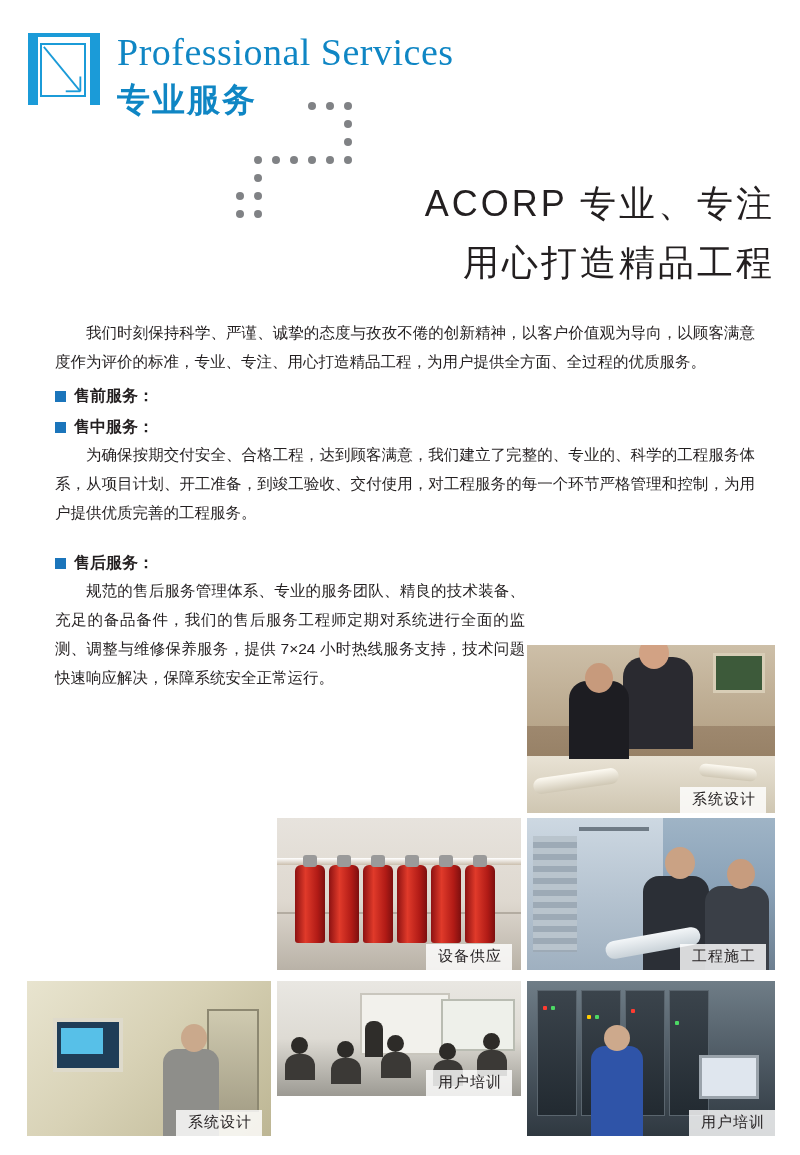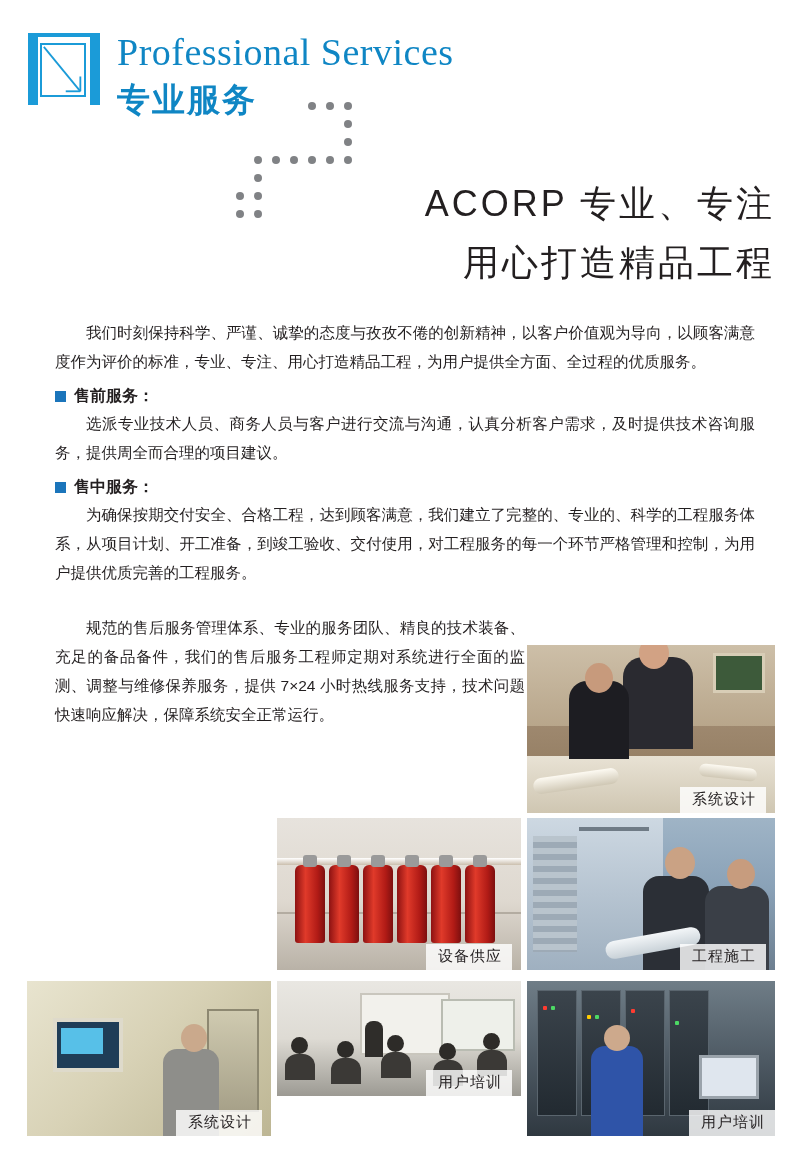--- a/index.html
+++ b/index.html
@@ -406,32 +406,35 @@
 
 <div class="content">
 
   <div class="para">我们时刻保持科学、严谨、诚挚的态度与孜孜不倦的创新精神，以客户价值观为导向，以顾客满意度作为评价的标准，专业、专注、用心打造精品工程，为用户提供全方面、全过程的优质服务。</div>
 
   <div class="section">
     <div class="sec-head">
       <span class="bullet"></span>
       <span>售前服务：</span>
     </div>
-    <div class="sec-body">选派专业技术人员、商务人员与客户进行交流与沟通，认真分析客户需求，及时提供技术咨询服务，提供周全而合理的项目建议。</div>
   </div>
 
   <div class="section">
     <div class="sec-head">
       <span class="bullet"></span>
       <span>售中服务：</span>
     </div>
     <div class="sec-body">为确保按期交付安全、合格工程，达到顾客满意，我们建立了完整的、专业的、科学的工程服务体系，从项目计划、开工准备，到竣工验收、交付使用，对工程服务的每一个环节严格管理和控制，为用户提供优质完善的工程服务。</div>
   </div>
 
   <div class="section" style="margin-top:26px;">
+    <div class="sec-head">
+      <span class="bullet"></span>
+      <span>售后服务：</span>
+    </div>
     <div class="sec-body narrow">规范的售后服务管理体系、专业的服务团队、精良的技术装备、充足的备品备件，我们的售后服务工程师定期对系统进行全面的监测、调整与维修保养服务，提供 7×24 小时热线服务支持，技术问题快速响应解决，保障系统安全正常运行。</div>
   </div>
 
 </div>
 
 <div class="photo p-design" style="left:527px; top:645px; width:248px; height:168px;">
   <div class="ph-inner">
     <div class="wall"></div>
     <div class="frame"></div>
     <div class="table"></div>

